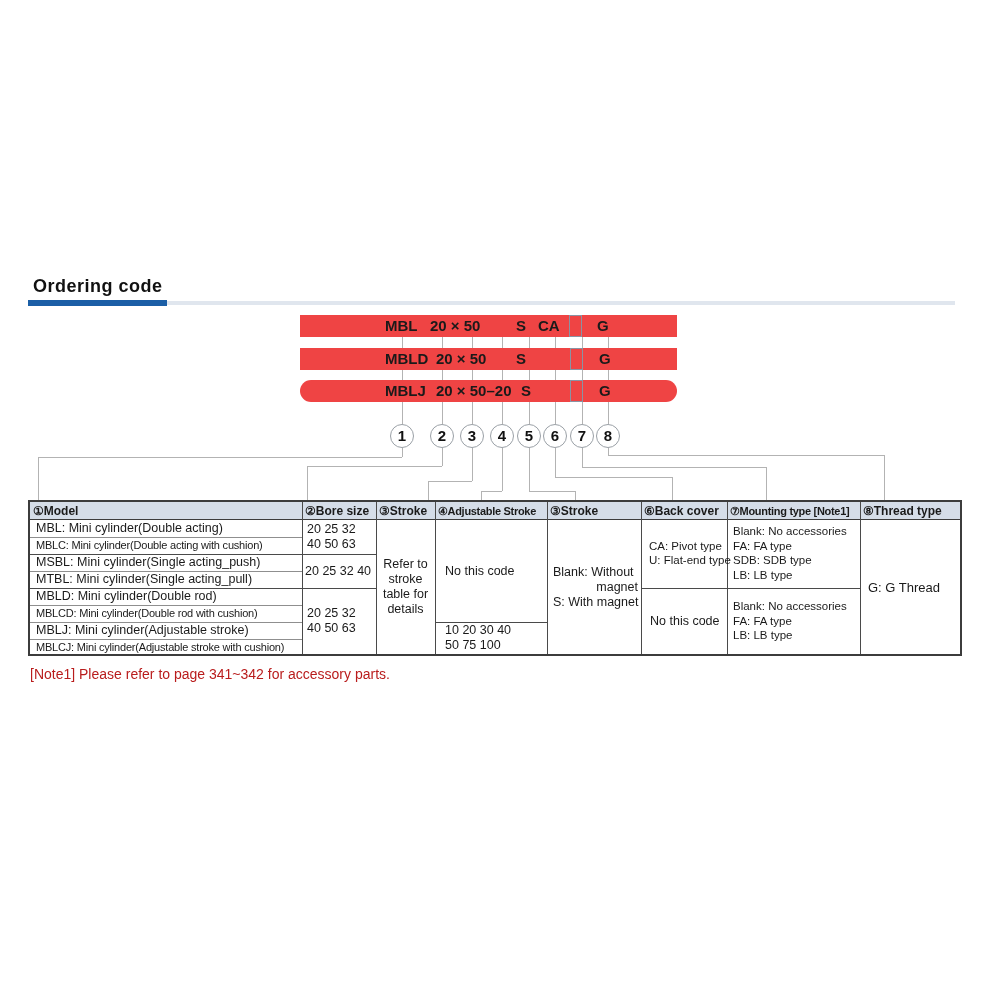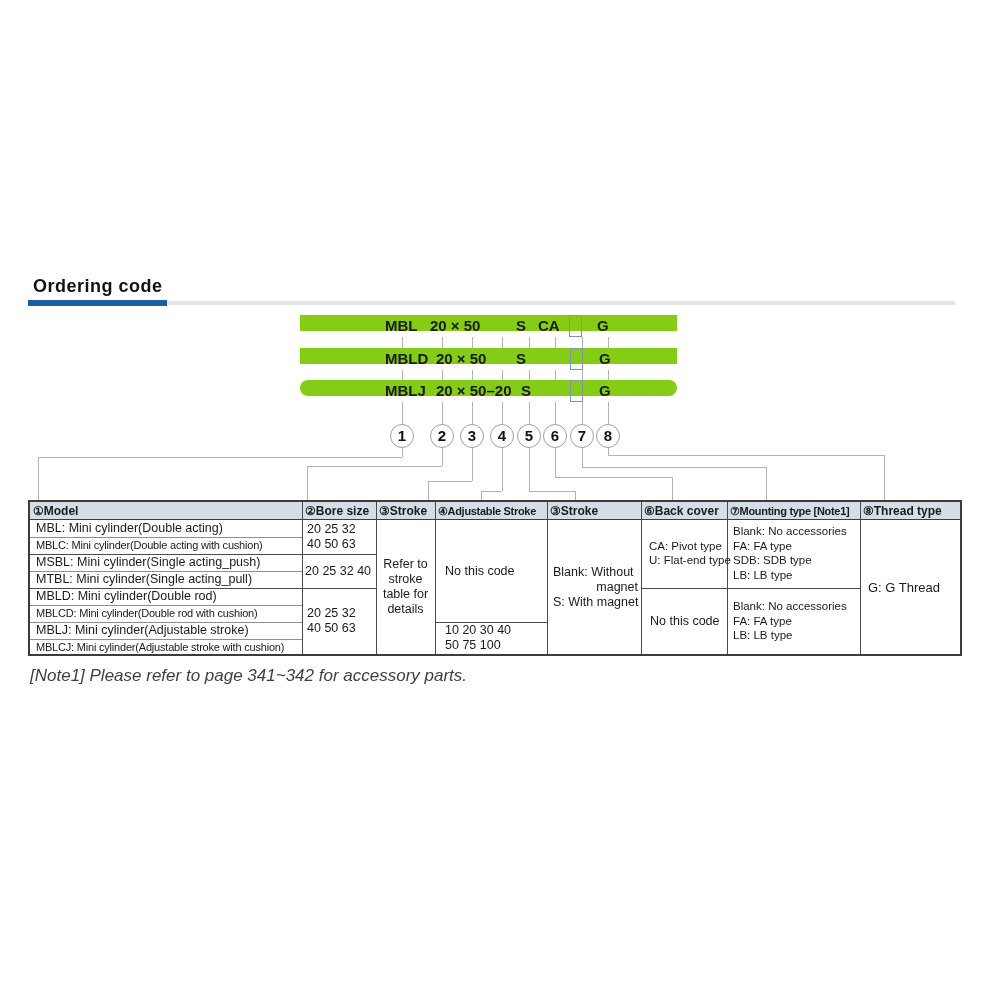--- a/index.html
+++ b/index.html
@@ -6,21 +6,21 @@
   html, body { width: 1000px; height: 1000px; background: #ffffff; }
   body { font-family: "Liberation Sans", sans-serif; color: #1a1a1a; position: relative; }
   .abs { position: absolute; }
 
   
   .page-title { font-size: 18px; font-weight: bold; letter-spacing: 0.5px; color: #111; }
   .rule-dark { background: #1b5ea6; }
   .rule-light { background: #e0e6ee; }
 
   
-  .codebar { background: #84cc16; height: 16px; }
+  .codebar { background: #ef4444; height: 22px; }
   .codebar span { position: absolute; top: 0; height: 22px; line-height: 22px;
                   font-size: 15px; font-weight: bold; white-space: nowrap; }
   .blank-box { position: absolute; width: 13px; height: 13px; top: 4px;
                border: 1px solid #8a93a3; background: transparent; }
 
   
   .cline { background: #b3b3b3; }
   .vline { width: 1px; }
   .hline { height: 1px; }
 
@@ -40,21 +40,21 @@
   .rline-dark  { position: absolute; height: 1px; background: #4a4a4a; }
 
   .mrow { position: absolute; left: 0; width: 270px; height: 17px; line-height: 17px;
           padding-left: 6px; font-size: 12.5px; white-space: nowrap; overflow: hidden; }
   .mrow.cond { font-size: 11px; letter-spacing: -0.2px; }
 
   .cellblock { position: absolute; display: flex; flex-direction: column; justify-content: center; }
   .cellblock div { line-height: 15px; font-size: 12.5px; white-space: nowrap; }
   .small div { font-size: 11.5px; line-height: 14.5px; }
 
-  .note { font-size: 17px; color: #404040; font-style: italic; }
+  .note { font-size: 14px; color: #b91c1c; }
 </style>
 </head>
 <body>
 
 <div class="abs" style="left:0;top:0;width:1000px;height:1000px;">
 
   <div class="abs page-title" style="left:33px;top:276px;">Ordering code</div>
   <div class="abs rule-dark" style="left:28px;top:300px;width:139px;height:6px;"></div>
   <div class="abs rule-light" style="left:167px;top:301px;width:788px;height:4px;"></div>
 

